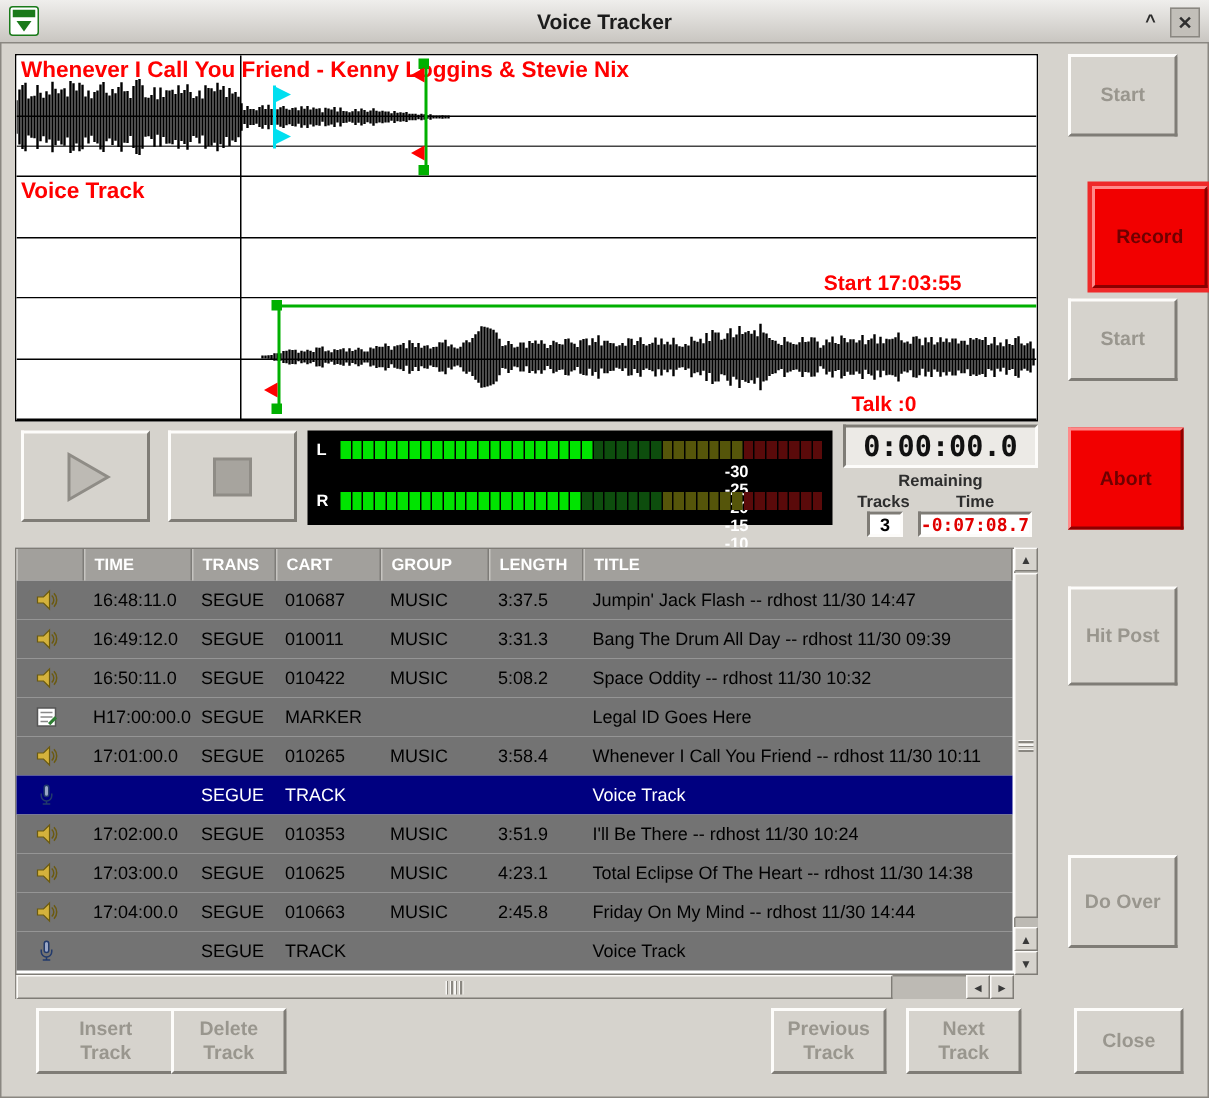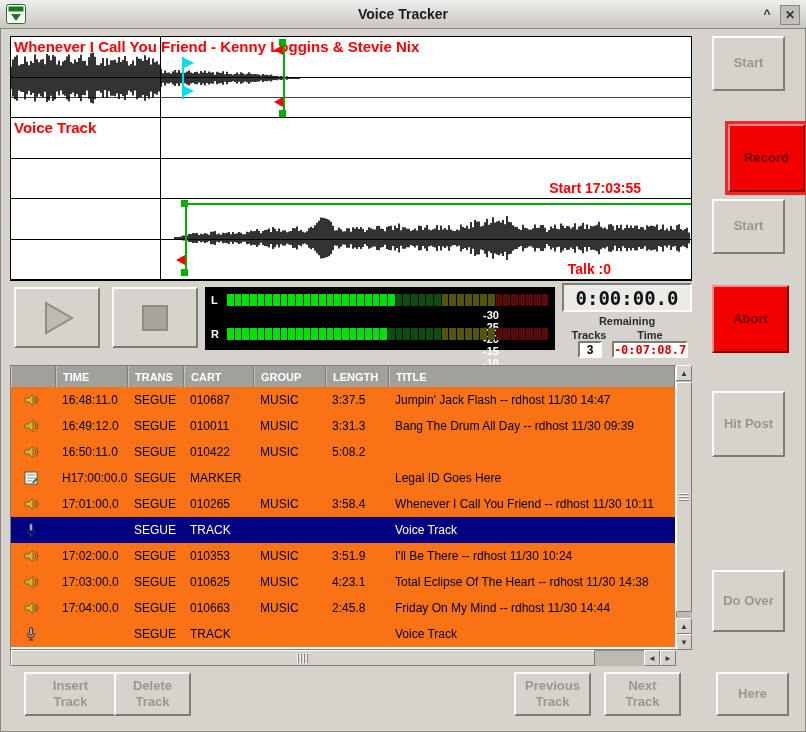--- a/index.html
+++ b/index.html
@@ -81,21 +81,21 @@
   #btn-record{box-shadow:0 0 0 3px #ef2929;margin-left:16px;}
   
   .logtable{
     position:absolute;left:10px;top:365px;width:682px;height:285px;
     background:#fff;border:1px solid #7f7c76;box-sizing:border-box;
   }
   .loghead{display:flex;width:664px;height:21px;background:#a2a09c;}
   .hc{display:flex;align-items:center;padding-left:6px;box-sizing:border-box;
       font-size:11px;font-weight:bold;color:#fff;
       border-left:1px solid #c6c4c0;border-right:1px solid #7e7c78;white-space:nowrap;overflow:hidden;}
-  .logrow{display:flex;width:664px;height:26px;background:#f97316;color:#000;}
+  .logrow{display:flex;width:664px;height:26px;background:#737373;color:#000;}
   .logrow.sel{background:#000080;color:#fff;}
   .lc{display:flex;align-items:center;padding-left:6px;box-sizing:border-box;font-size:12px;white-space:nowrap;overflow:hidden;}
   .c-icon{width:45px;padding-left:12px;}
   .c-time{width:72px;}
   .c-trans{width:56px;}
   .c-cart{width:70px;}
   .c-group{width:72px;}
   .c-len{width:63px;}
   .c-title{flex:1;}
   
@@ -354,20 +354,21 @@
             <polygon points="2,6 6,6 10,2 10,14 6,10 2,10" fill="#d4b23c" stroke="#6b5a10" stroke-width="0.8"></polygon>
             <path d="M11.5 5 A4 4 0 0 1 11.5 11" fill="none" stroke="#6b5a10"></path>
             <path d="M13 3.5 A6.5 6.5 0 0 1 13 12.5" fill="none" stroke="#6b5a10"></path>
           </svg>
         </div>
         <div class="lc c-time">16:50:11.0</div>
         <div class="lc c-trans">SEGUE</div>
         <div class="lc c-cart">010422</div>
         <div class="lc c-group">MUSIC</div>
         <div class="lc c-len">5:08.2</div>
+        <div class="lc c-title">Space Oddity -- rdhost 11/30 10:32</div>
       </div>
       <div class="logrow">
         <div class="lc c-icon">
           <svg width="16" height="16" viewBox="0 0 16 16">
             <rect x="2" y="2" width="12" height="12" fill="#fff" stroke="#555"></rect>
             <line x1="4" y1="5" x2="12" y2="5" stroke="#888"></line>
             <line x1="4" y1="8" x2="12" y2="8" stroke="#888"></line>
             <line x1="4" y1="11" x2="9" y2="11" stroke="#888"></line>
             <path d="M9 12 L13.5 7.5 L15 9 L10.5 13.5 Z" fill="#2e7d32"></path>
           </svg>
@@ -503,13 +504,13 @@
 <div id="sb-corner"></div>
 
 <div class="btn out" style="left:24px;top:672px;width:93px;height:44px"><span>Insert
 Track</span></div>
 <div class="btn out" style="left:114px;top:672px;width:77px;height:44px"><span>Delete
 Track</span></div>
 <div class="btn out" style="left:514px;top:672px;width:77px;height:44px"><span>Previous
 Track</span></div>
 <div class="btn out" style="left:604px;top:672px;width:77px;height:44px"><span>Next
 Track</span></div>
-<div class="btn out" style="left:716px;top:672px;width:73px;height:44px"><span>Here</span></div>
+<div class="btn out" style="left:716px;top:672px;width:73px;height:44px"><span>Close</span></div>
 
 </body></html>

